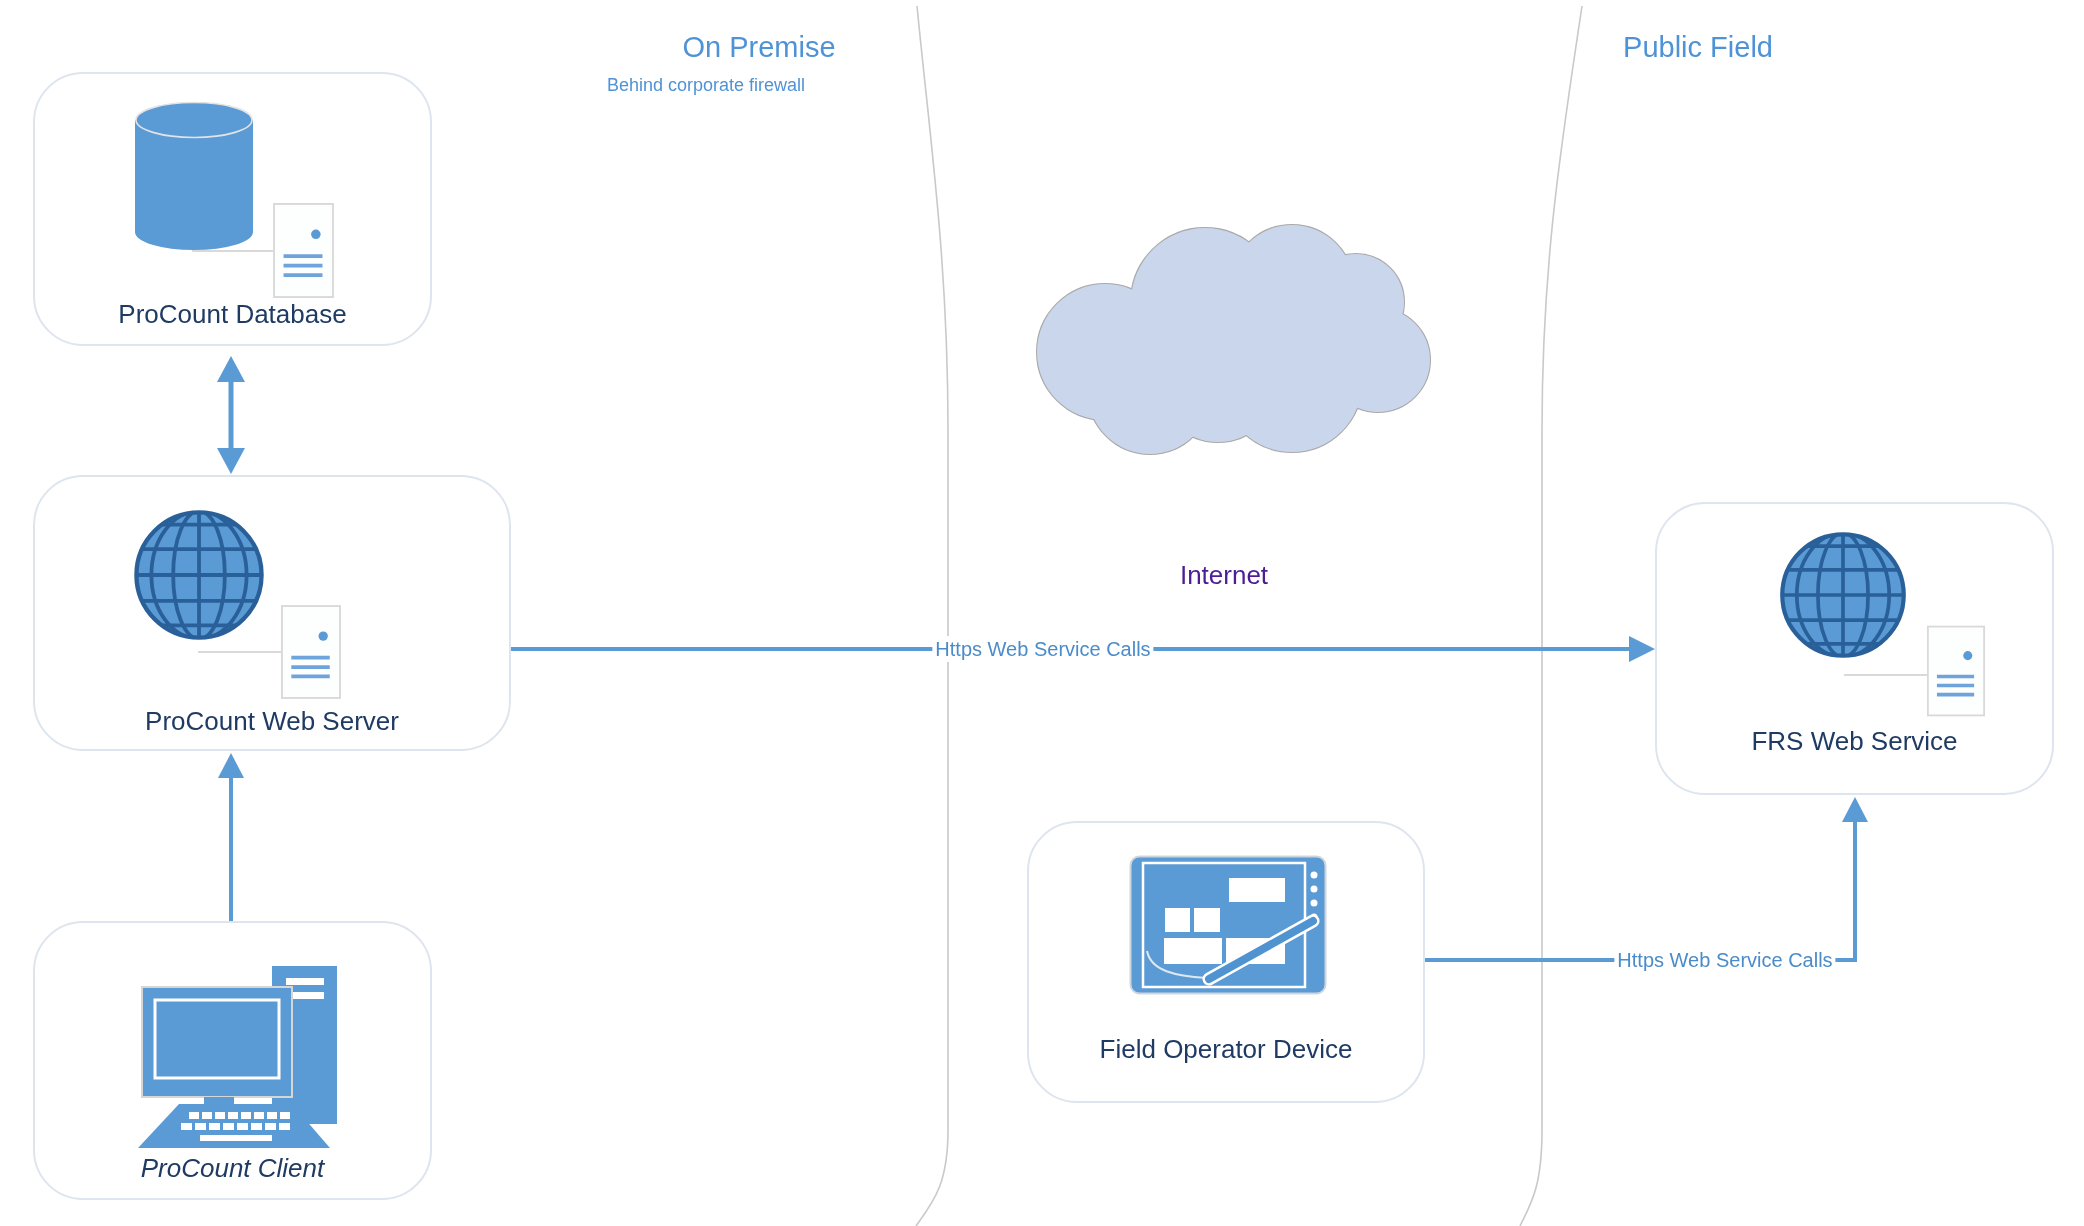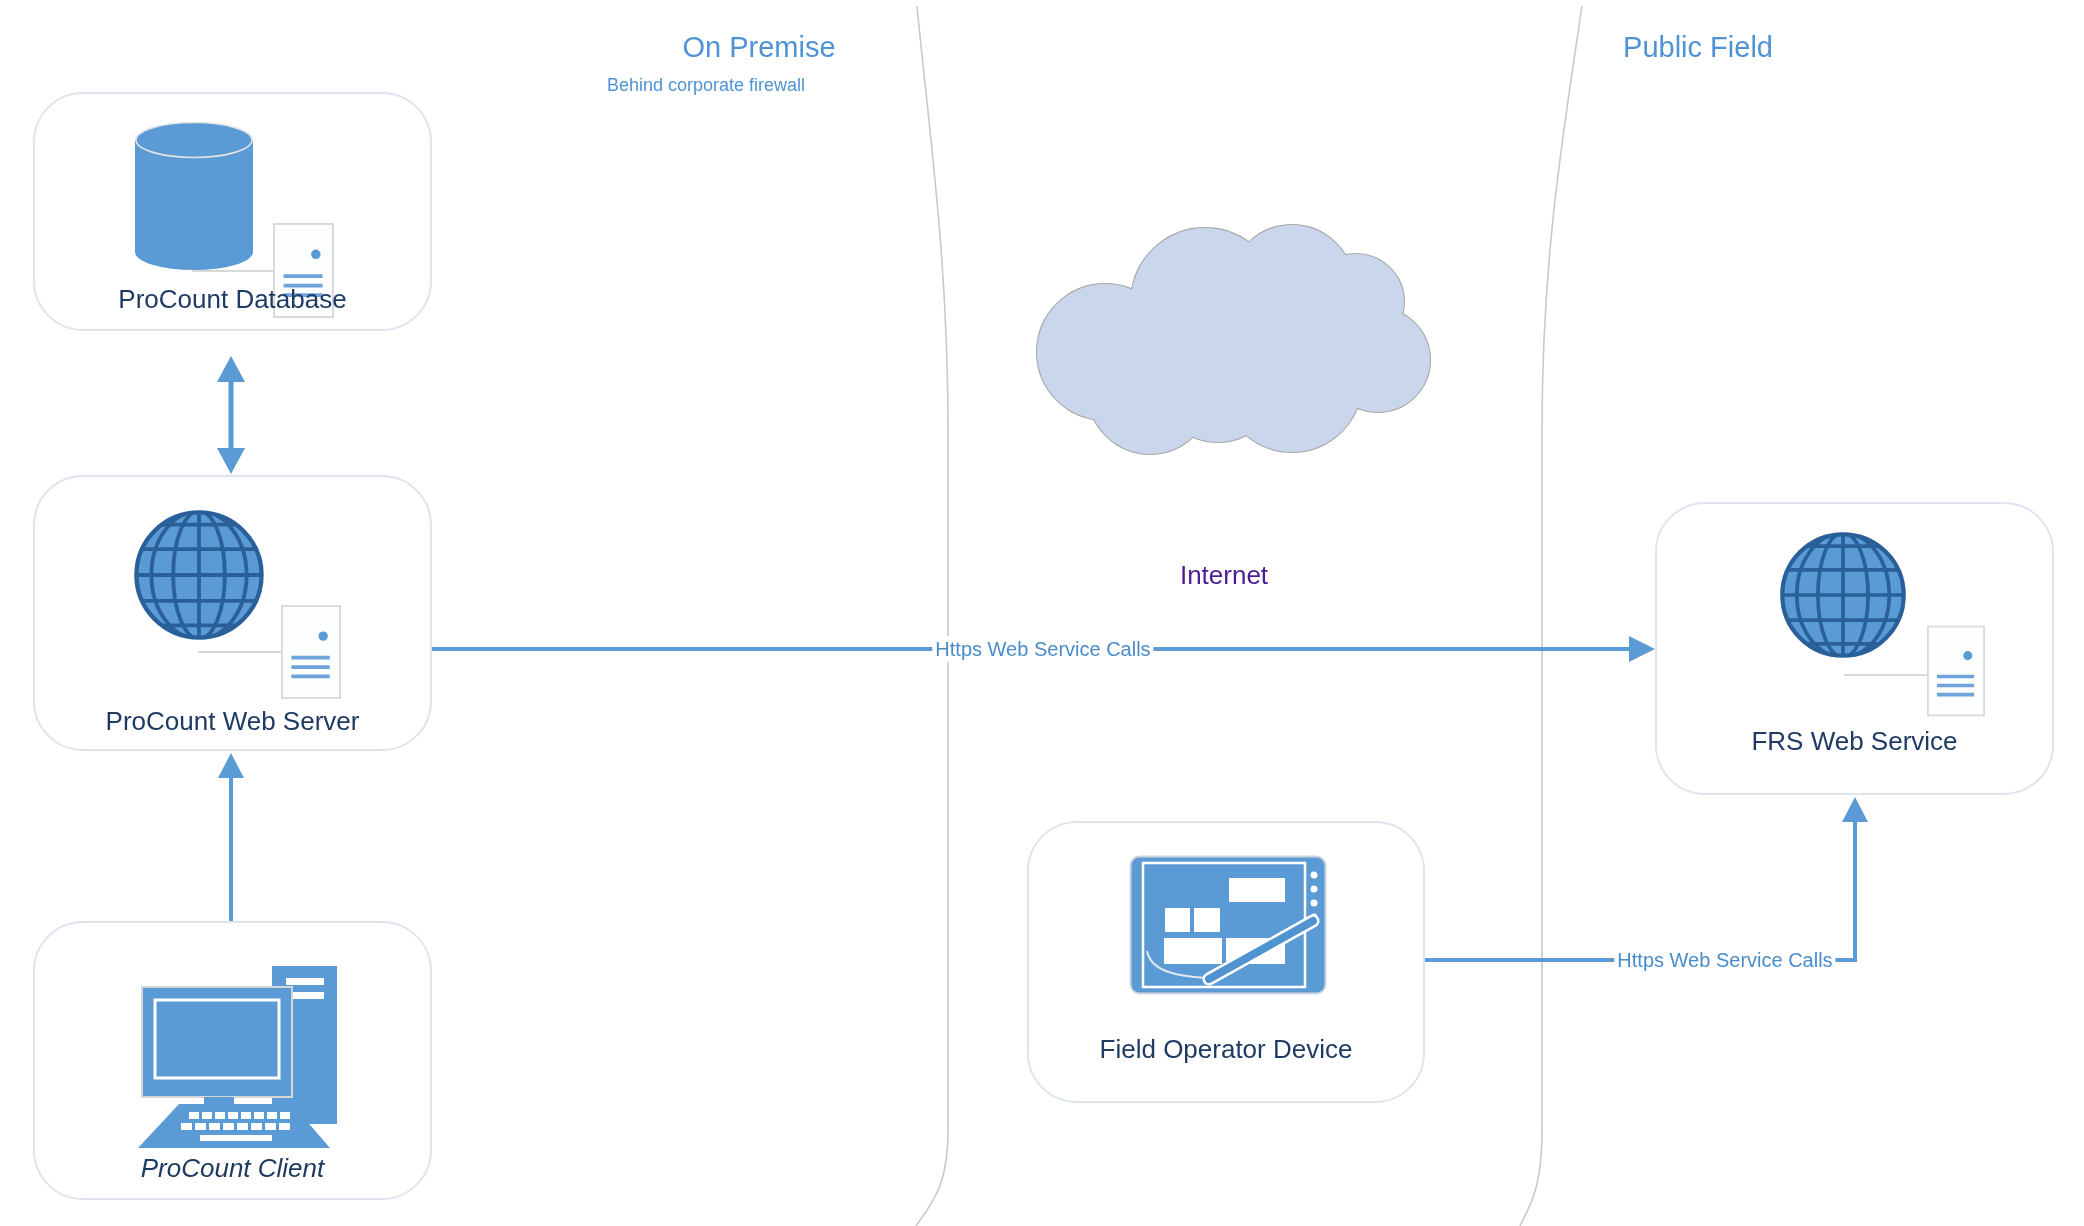--- a/index.html
+++ b/index.html
@@ -118,36 +118,36 @@
         <circle cx="1292" cy="382" r="70"></circle>
         <circle cx="1218" cy="382" r="60"></circle>
       </g>
     </g>
   </svg>
 
   <div class="zone-title" style="left:609px;top:30px;width:300px;">On Premise</div>
   <div class="zone-subtitle" style="left:556px;top:74px;width:300px;">Behind corporate firewall</div>
   <div class="zone-title" style="left:1548px;top:30px;width:300px;">Public Field</div>
 
-  <div class="node" style="left:33px;top:92px;width:399px;height:239px;">
+  <div class="node" style="left:33px;top:72px;width:399px;height:274px;">
     <svg class="icon" style="left:100px;top:26px" width="118" height="156" viewBox="0 0 118 156">
       <rect x="0" y="20" width="118" height="112" fill="#5b9bd5"></rect>
       <ellipse cx="59" cy="132" rx="59" ry="18" fill="#5b9bd5"></ellipse>
       <ellipse cx="59" cy="20" rx="58" ry="17.5" fill="#5b9bd5" stroke="#e2e3e5" stroke-width="1.6"></ellipse>
     </svg>
     <svg class="icon" style="left:157px;top:175px" width="82" height="4" viewBox="0 0 82 4">
       <line x1="0" y1="2" x2="82" y2="2" stroke="#d9d9d9" stroke-width="2"></line>
     </svg>
     <svg class="icon" style="left:238px;top:129px" width="61" height="95">
         <use href="#sym-doc"></use>
       </svg>
     <div class="node-label" style="bottom:14px;">ProCount Database</div>
   </div>
 
-  <div class="node" style="left:33px;top:475px;width:399px;height:276px;">
+  <div class="node" style="left:33px;top:475px;width:478px;height:276px;">
     <svg class="icon" style="left:96px;top:30px" width="136" height="136">
         <use href="#sym-globe"></use>
       </svg>
     <svg class="icon" style="left:163px;top:173px" width="83" height="4" viewBox="0 0 83 4">
       <line x1="0" y1="2" x2="83" y2="2" stroke="#d9d9d9" stroke-width="2"></line>
     </svg>
     <svg class="icon" style="left:246px;top:128px" width="60" height="94">
         <use href="#sym-doc"></use>
       </svg>
     <div class="node-label" style="bottom:12px;">ProCount Web Server</div>

